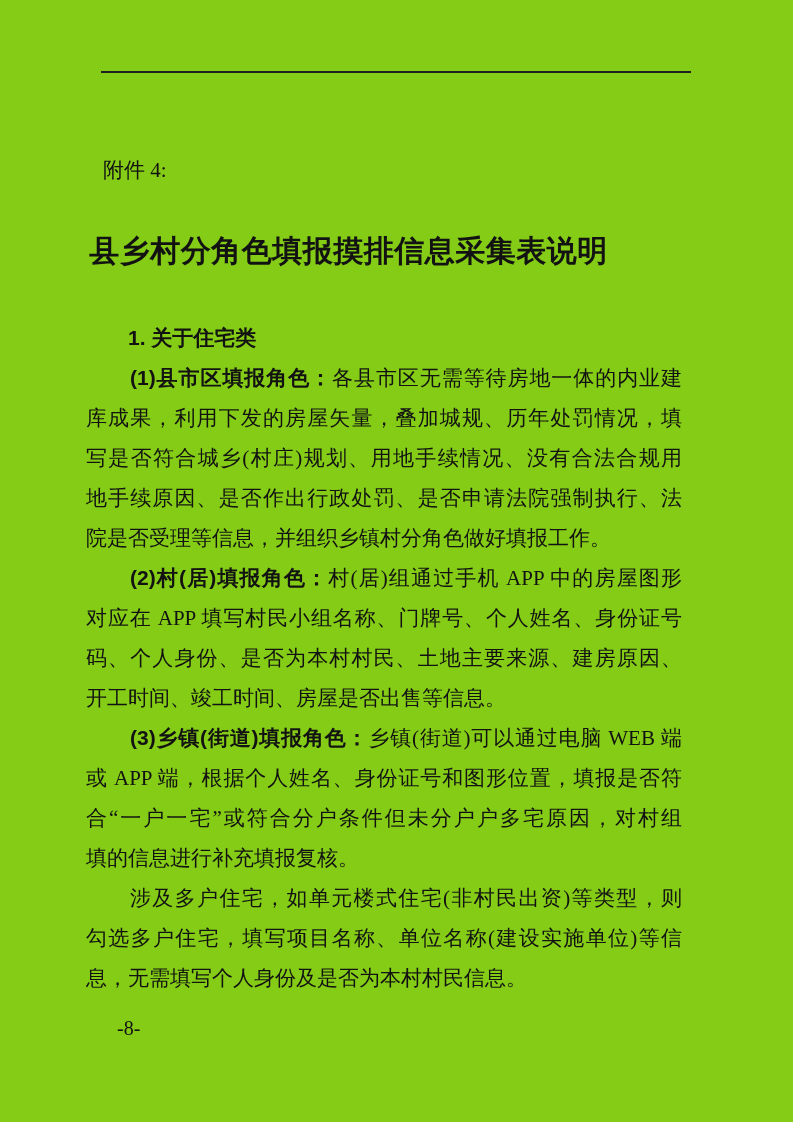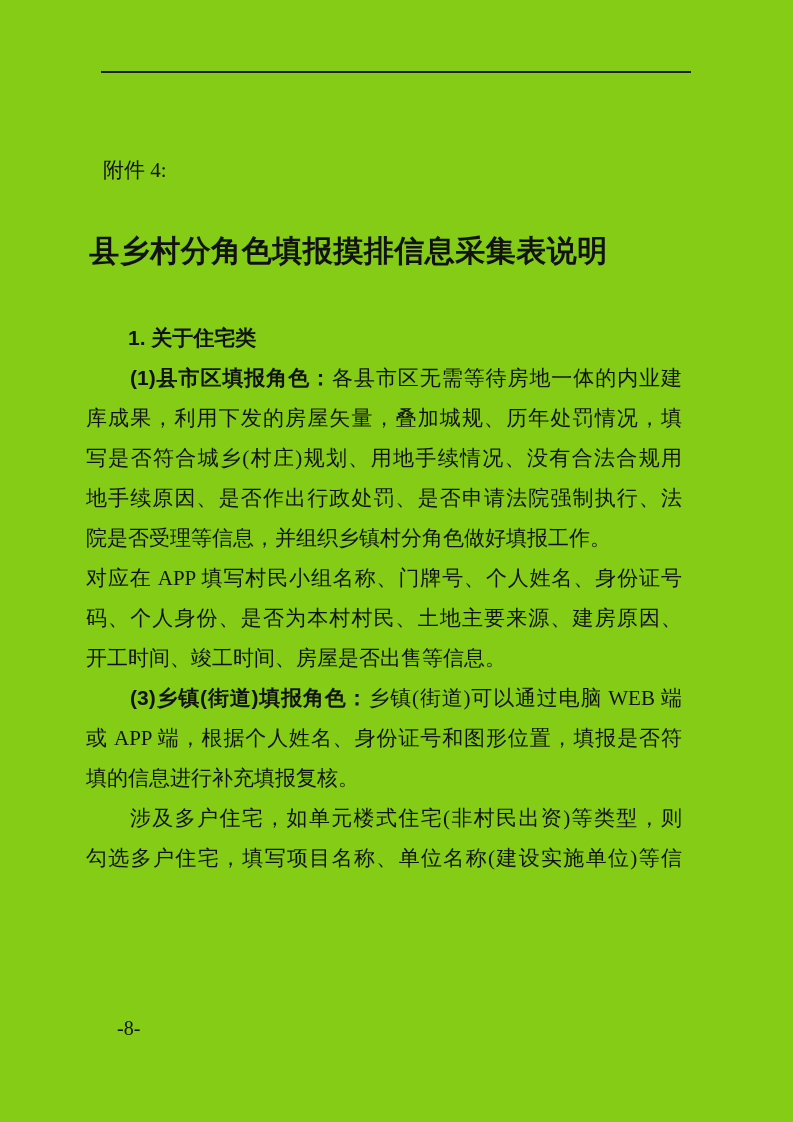--- a/index.html
+++ b/index.html
@@ -80,26 +80,29 @@
   <div class="doc-title">县乡村分角色填报摸排信息采集表说明</div>
 
   <div class="doc-body">
     <div class="section-heading hei">1. 关于住宅类</div>
     <div>
         <div class="line first j"><span class="hei">(1)县市区填报角色：</span>各县市区无需等待房地一体的内业建</div>
         <div class="line j">库成果，利用下发的房屋矢量，叠加城规、历年处罚情况，填</div>
         <div class="line j">写是否符合城乡(村庄)规划、用地手续情况、没有合法合规用</div>
         <div class="line j">地手续原因、是否作出行政处罚、是否申请法院强制执行、法</div>
         <div class="line">院是否受理等信息，并组织乡镇村分角色做好填报工作。</div>
+        <div class="line first j"><span class="hei">(2)村(居)填报角色：</span>村(居)组通过手机 APP 中的房屋图形</div>
         <div class="line j">对应在 APP 填写村民小组名称、门牌号、个人姓名、身份证号</div>
         <div class="line j">码、个人身份、是否为本村村民、土地主要来源、建房原因、</div>
         <div class="line">开工时间、竣工时间、房屋是否出售等信息。</div>
         <div class="line first j"><span class="hei">(3)乡镇(街道)填报角色：</span>乡镇(街道)可以通过电脑 WEB 端</div>
         <div class="line j">或 APP 端，根据个人姓名、身份证号和图形位置，填报是否符</div>
+        <div class="line j">合“一户一宅”或符合分户条件但未分户户多宅原因，对村组</div>
         <div class="line">填的信息进行补充填报复核。</div>
         <div class="line first j">涉及多户住宅，如单元楼式住宅(非村民出资)等类型，则</div>
         <div class="line j">勾选多户住宅，填写项目名称、单位名称(建设实施单位)等信</div>
+        <div class="line">息，无需填写个人身份及是否为本村村民信息。</div>
       </div>
   </div>
 
   <div class="page-number">-8-</div>
 
 </div>
 
 </body></html>

